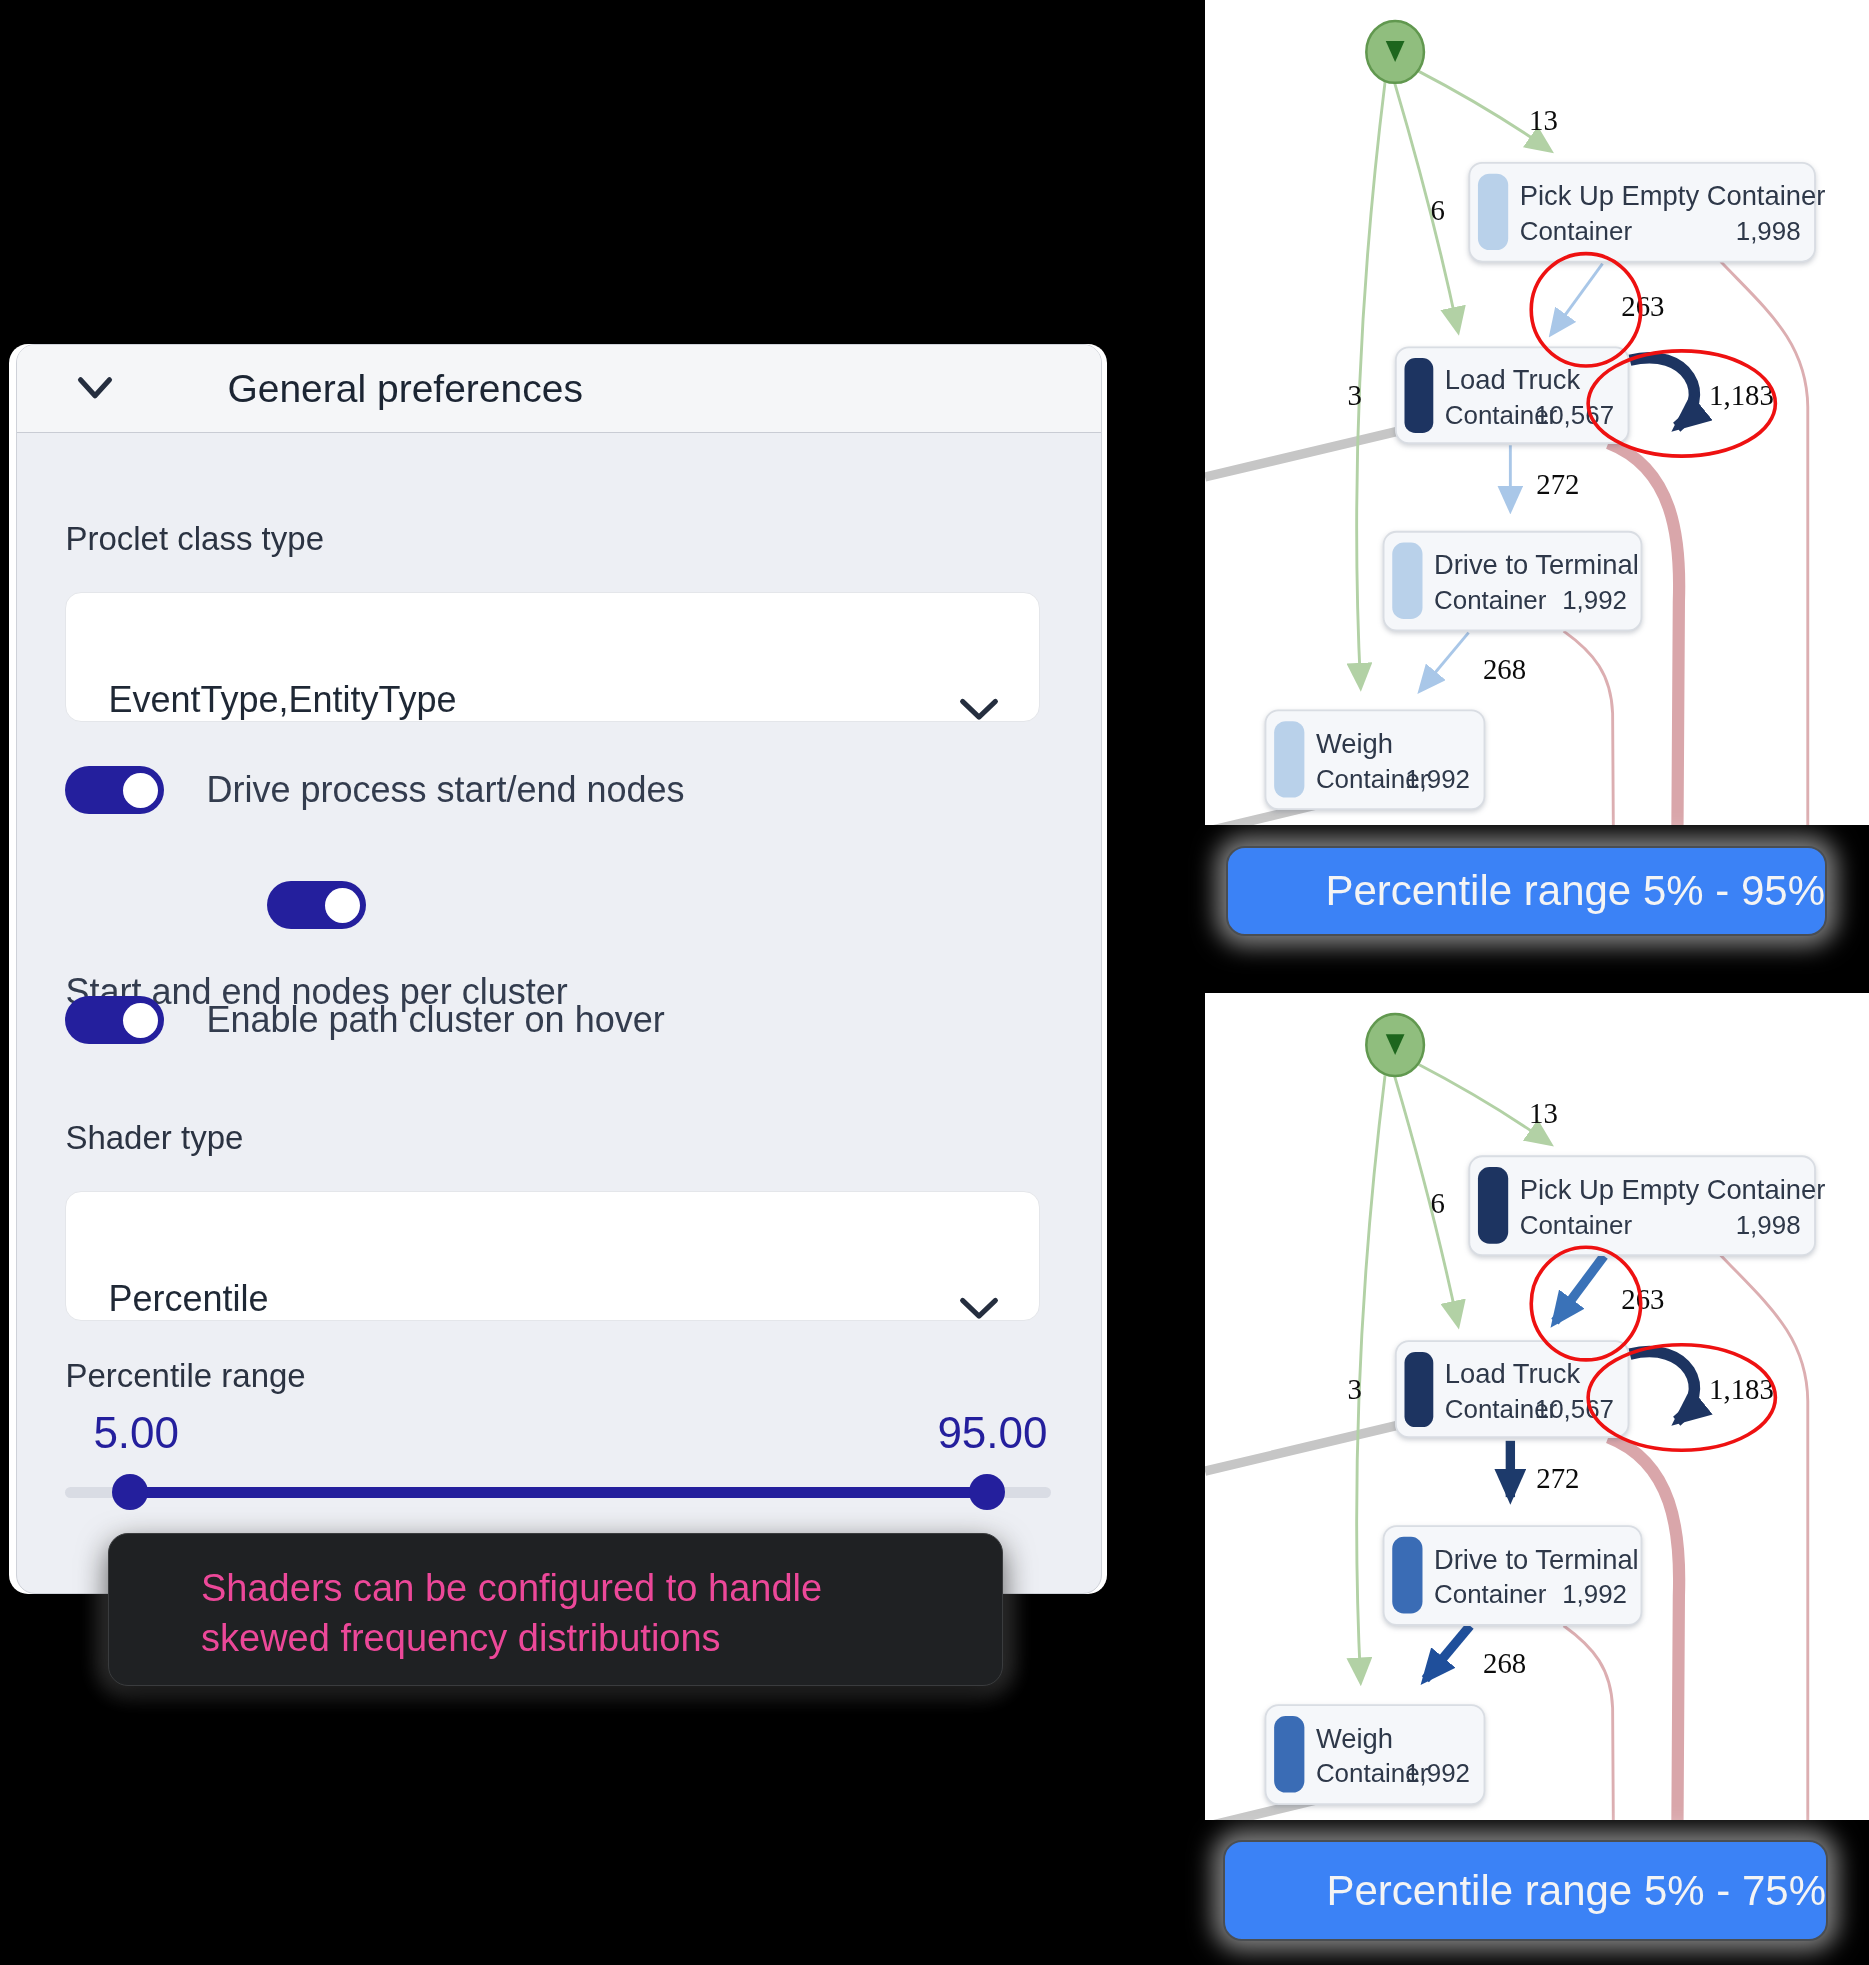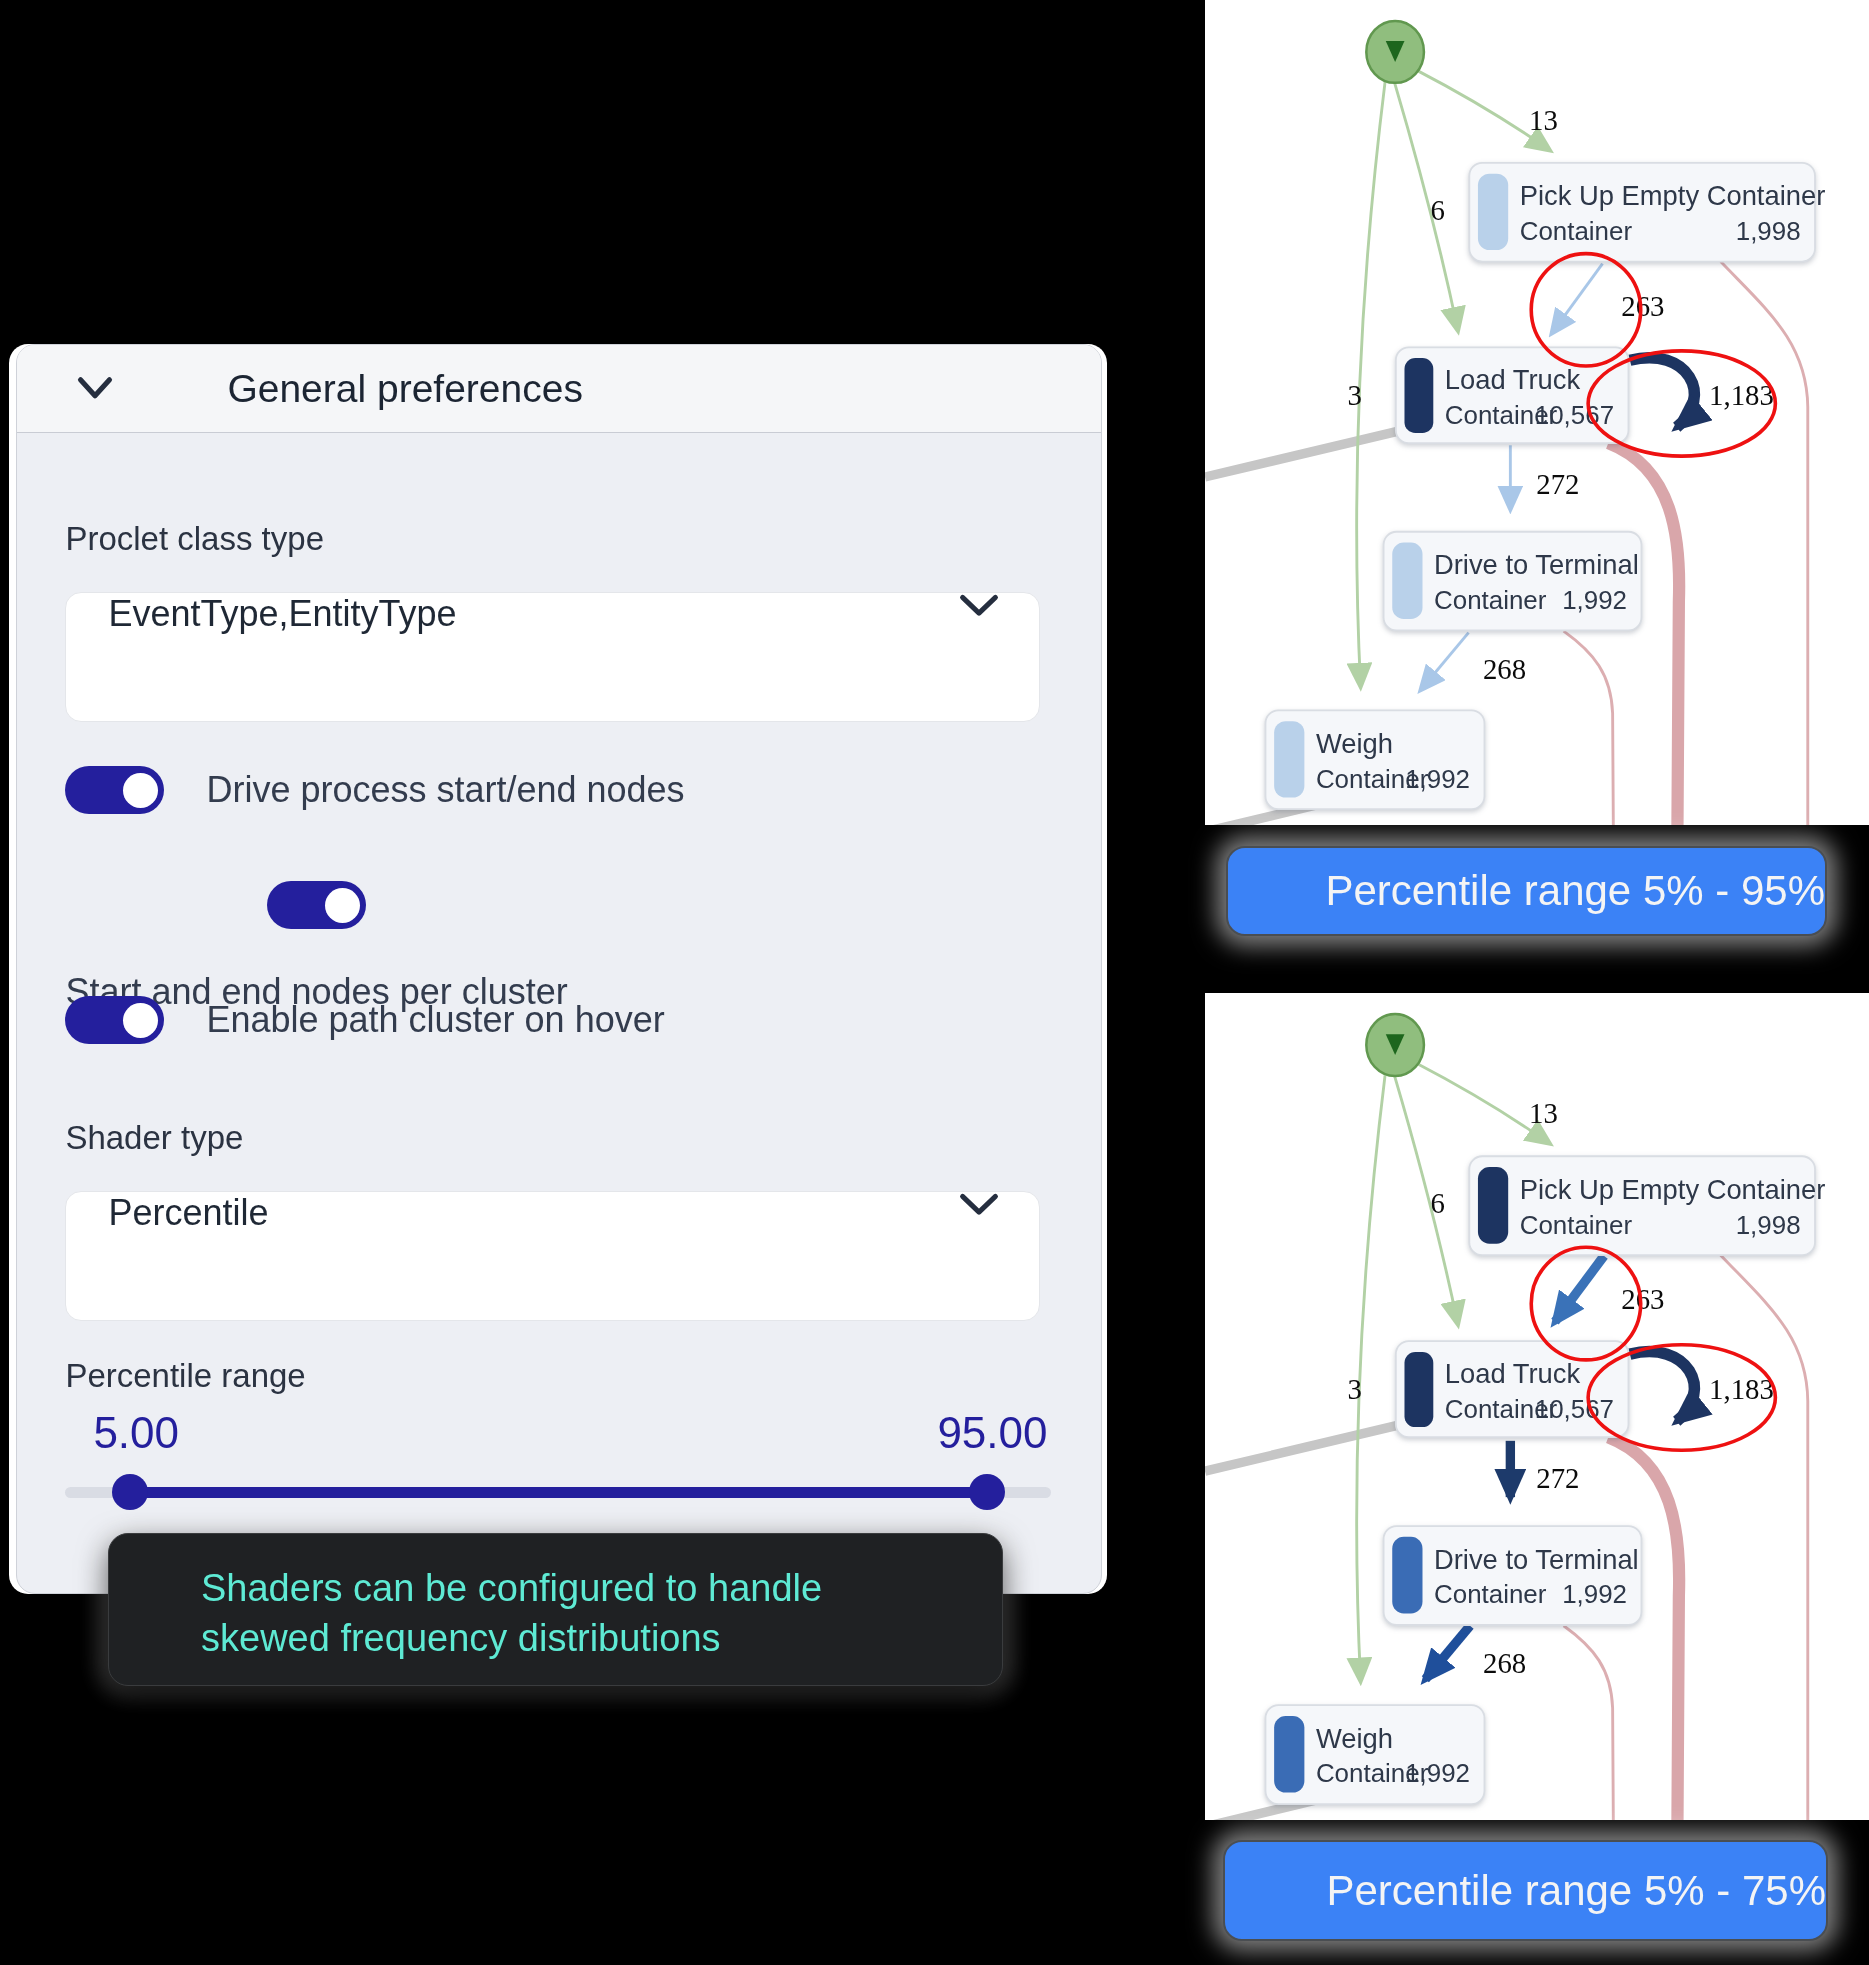--- a/index.html
+++ b/index.html
@@ -12,36 +12,36 @@
              border-radius:19px;}
   .pref-panel{left:0;top:0;width:1086px;height:1250px;background:#edeff4;
               border:1.4px solid #cfd2d9;border-radius:19px;box-sizing:border-box;margin-left:7px;}
   .pref-header{left:0;top:0;width:100%;height:87px;background:#f5f6f8;
                border-bottom:1.4px solid #c9ccd4;border-radius:17.3px 17.3px 0 0;
                display:flex;align-items:center;}
   .pref-title{margin-left:113px;font-size:39px;font-weight:500;color:#1c2533;}
   .hdr-chevron{margin-left:59px;}
   .field-label{font-size:33px;color:#2b3342;}
   .dropdown{background:#fff;border:0.7px solid #e4e6ea;border-radius:16px;
-            display:flex;align-items:flex-start;justify-content:space-between;
+            display:flex;align-items:flex-end;justify-content:space-between;
             padding:0 40px 0 42px;box-sizing:border-box;}
   .dropdown .val{font-size:36px;color:#1f2835;}
   .toggle{width:99px;height:48px;border-radius:24.5px;background:#241f9d;position:relative;flex:0 0 auto;}
   .toggle .knob{position:absolute;right:6.5px;top:6.5px;width:35px;height:35px;border-radius:50%;background:#fff;}
   .toggle-row{display:flex;align-items:center;gap:42px;}
   .toggle-label{font-size:36px;color:#333c4e;}
   .range-num{font-size:44px;color:#241f9d;}
   .slider-track{height:11.5px;border-radius:5.8px;background:#d9dce4;}
   .slider-active{height:11.5px;background:#241f9d;}
   .slider-handle{width:36px;height:36px;border-radius:50%;background:#241f9d;}
 
   
   .tooltip{left:108px;top:1533px;width:895px;height:153px;background:#1f2123;
            border:1.4px solid #3a3c3e;border-radius:20px;box-sizing:border-box;
-           padding:29px 29px 0 92px;color:#5eead4;font-size:38px;line-height:50px;
+           padding:29px 29px 0 92px;color:#ec4899;font-size:38px;line-height:50px;
            box-shadow:0 10px 30px rgba(0,0,0,.65),0 0 21.6px 7.2px rgba(255,255,255,.28);
            z-index:5;}
   .caption{background:#3b82f6;border:2.2px solid #4a4e52;border-radius:19px;
            color:#f4f4f4;font-size:42px;display:flex;align-items:center;justify-content:flex-end;
            box-shadow:0 0 23px 10px rgba(255,255,255,.5);box-sizing:border-box;z-index:4;}
   .cap1{left:1226px;top:846px;width:601px;height:90px;}
   .cap2{left:1223px;top:1840px;width:605px;height:101px;}
 
   
   .dpanel{left:1205px;width:664px;background:#fff;}

